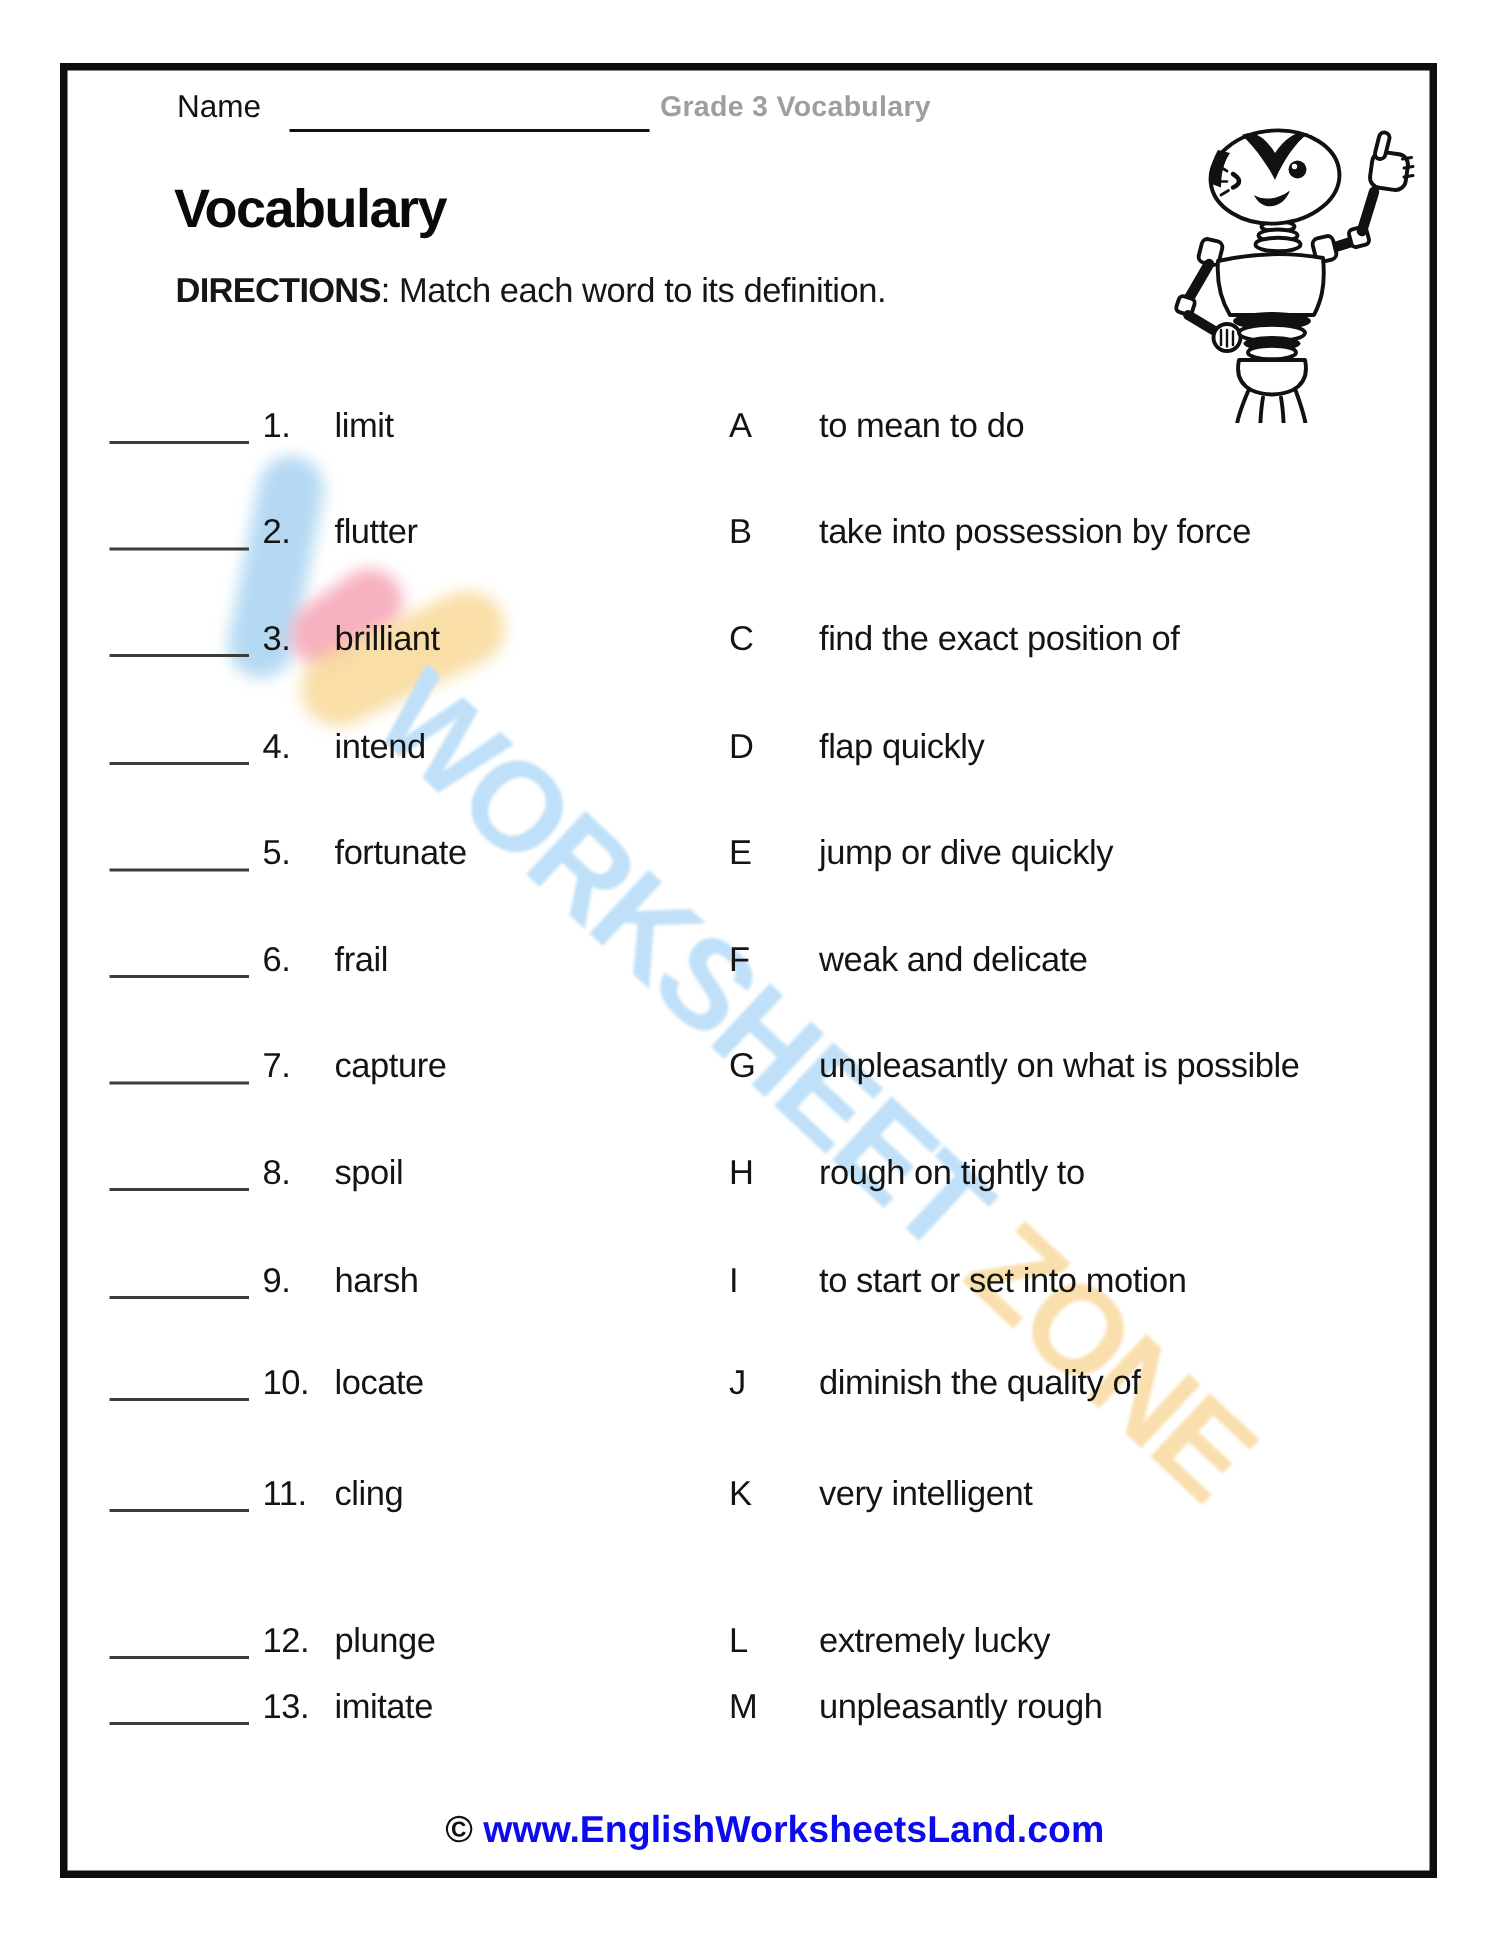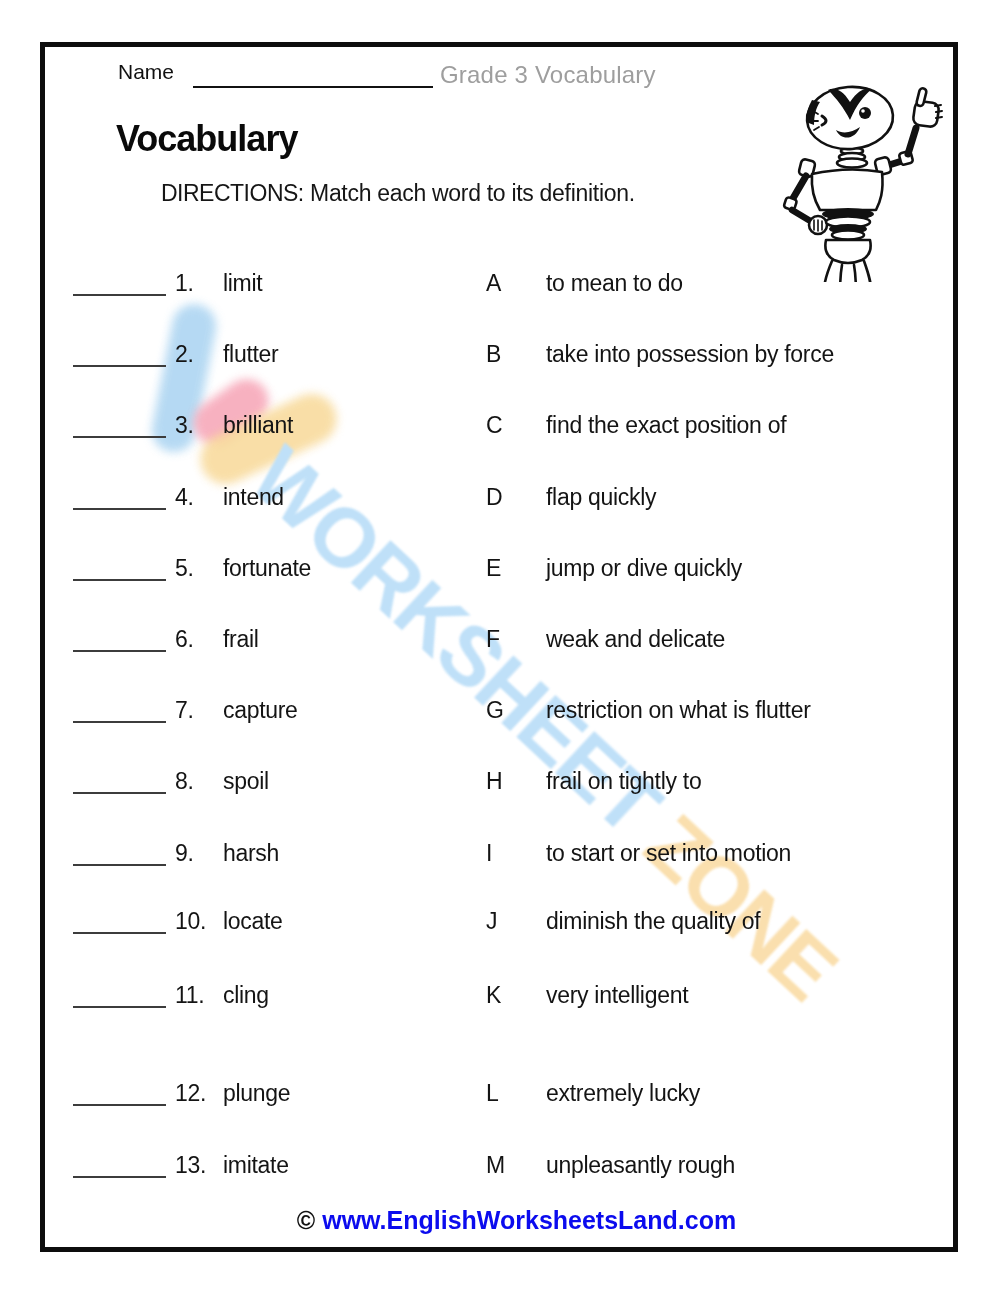--- a/index.html
+++ b/index.html
@@ -7,28 +7,28 @@
   body { font-family:"Liberation Sans", sans-serif; color:#141414; }
   .page { position:relative; width:1000px; height:1294px; background:#fff; overflow:hidden; }
 
   .frame { position:absolute; left:40px; top:42px; width:918px; height:1210px;
            border:5px solid #0d0d0d; z-index:3; pointer-events:none; }
 
   
   .name-label { position:absolute; left:118px; top:60px; font-size:21px; color:#111; z-index:4; }
   .name-line  { position:absolute; left:193px; top:66px; width:240px; height:22px;
                 border-bottom:2.5px solid #111; z-index:4; }
-  .grade-label{ position:absolute; left:440px; top:61px; font-size:24px; font-weight:normal;
+  .grade-label{ position:absolute; left:440px; top:61px; font-size:19px; font-weight:bold;
                 color:#9e9e9e; letter-spacing:0.2px; z-index:4; }
 
   .title { position:absolute; left:116px; top:118px; font-size:36px; font-weight:bold;
            color:#0a0a0a; letter-spacing:-1px; z-index:4; }
   .directions { position:absolute; left:117px; top:180px; font-size:23px; color:#161616;
                 letter-spacing:-0.3px; z-index:4; white-space:nowrap; }
-  .directions b { font-weight:normal; letter-spacing:-0.5px;margin-left:44px; }
+  .directions b { font-weight:bold; letter-spacing:-0.5px; }
 
   
   .robot-wrap { position:absolute; left:768px; top:80px; width:195px; height:202px;
                 overflow:hidden; z-index:2; }
 
   
   .brush { position:absolute; border-radius:30px; filter:blur(5px); z-index:1; }
   .brush.blue   { left:162px; top:303px; width:44px; height:150px; background:#a9d3f1;
                   transform:rotate(11deg); opacity:.85; }
   .brush.pink   { left:190px; top:390px; width:82px; height:44px; background:#f7a9ba;
@@ -175,28 +175,28 @@
       <span class="num">6.</span>
       <span class="word">frail</span>
       <span class="letter">F</span>
       <span class="def">weak and delicate</span>
     </div>
       <div class="row" style="top: 696.2px;">
       <span class="blank"></span>
       <span class="num">7.</span>
       <span class="word">capture</span>
       <span class="letter">G</span>
-      <span class="def">restriction on what is flutter</span>
+      <span class="def">unpleasantly on what is possible</span>
     </div>
       <div class="row" style="top: 767.4px;">
       <span class="blank"></span>
       <span class="num">8.</span>
       <span class="word">spoil</span>
       <span class="letter">H</span>
-      <span class="def">frail on tightly to</span>
+      <span class="def">rough on tightly to</span>
     </div>
       <div class="row" style="top: 838.6px;">
       <span class="blank"></span>
       <span class="num">9.</span>
       <span class="word">harsh</span>
       <span class="letter">I</span>
       <span class="def">to start or set into motion</span>
     </div>
       <div class="row" style="top: 907px;">
       <span class="blank"></span>
@@ -212,21 +212,21 @@
       <span class="letter">K</span>
       <span class="def">very intelligent</span>
     </div>
       <div class="row" style="top: 1079px;">
       <span class="blank"></span>
       <span class="num">12.</span>
       <span class="word">plunge</span>
       <span class="letter">L</span>
       <span class="def">extremely lucky</span>
     </div>
-      <div class="row" style="top: 1123.4px; margin-top: 28px;">
+      <div class="row" style="top: 1123.4px;">
       <span class="blank"></span>
       <span class="num">13.</span>
       <span class="word">imitate</span>
       <span class="letter">M</span>
       <span class="def">unpleasantly rough</span>
     </div>
     </div>
 
   <div class="footer"><span class="copy">©</span> <span class="url">www.EnglishWorksheetsLand.com</span></div>
 

